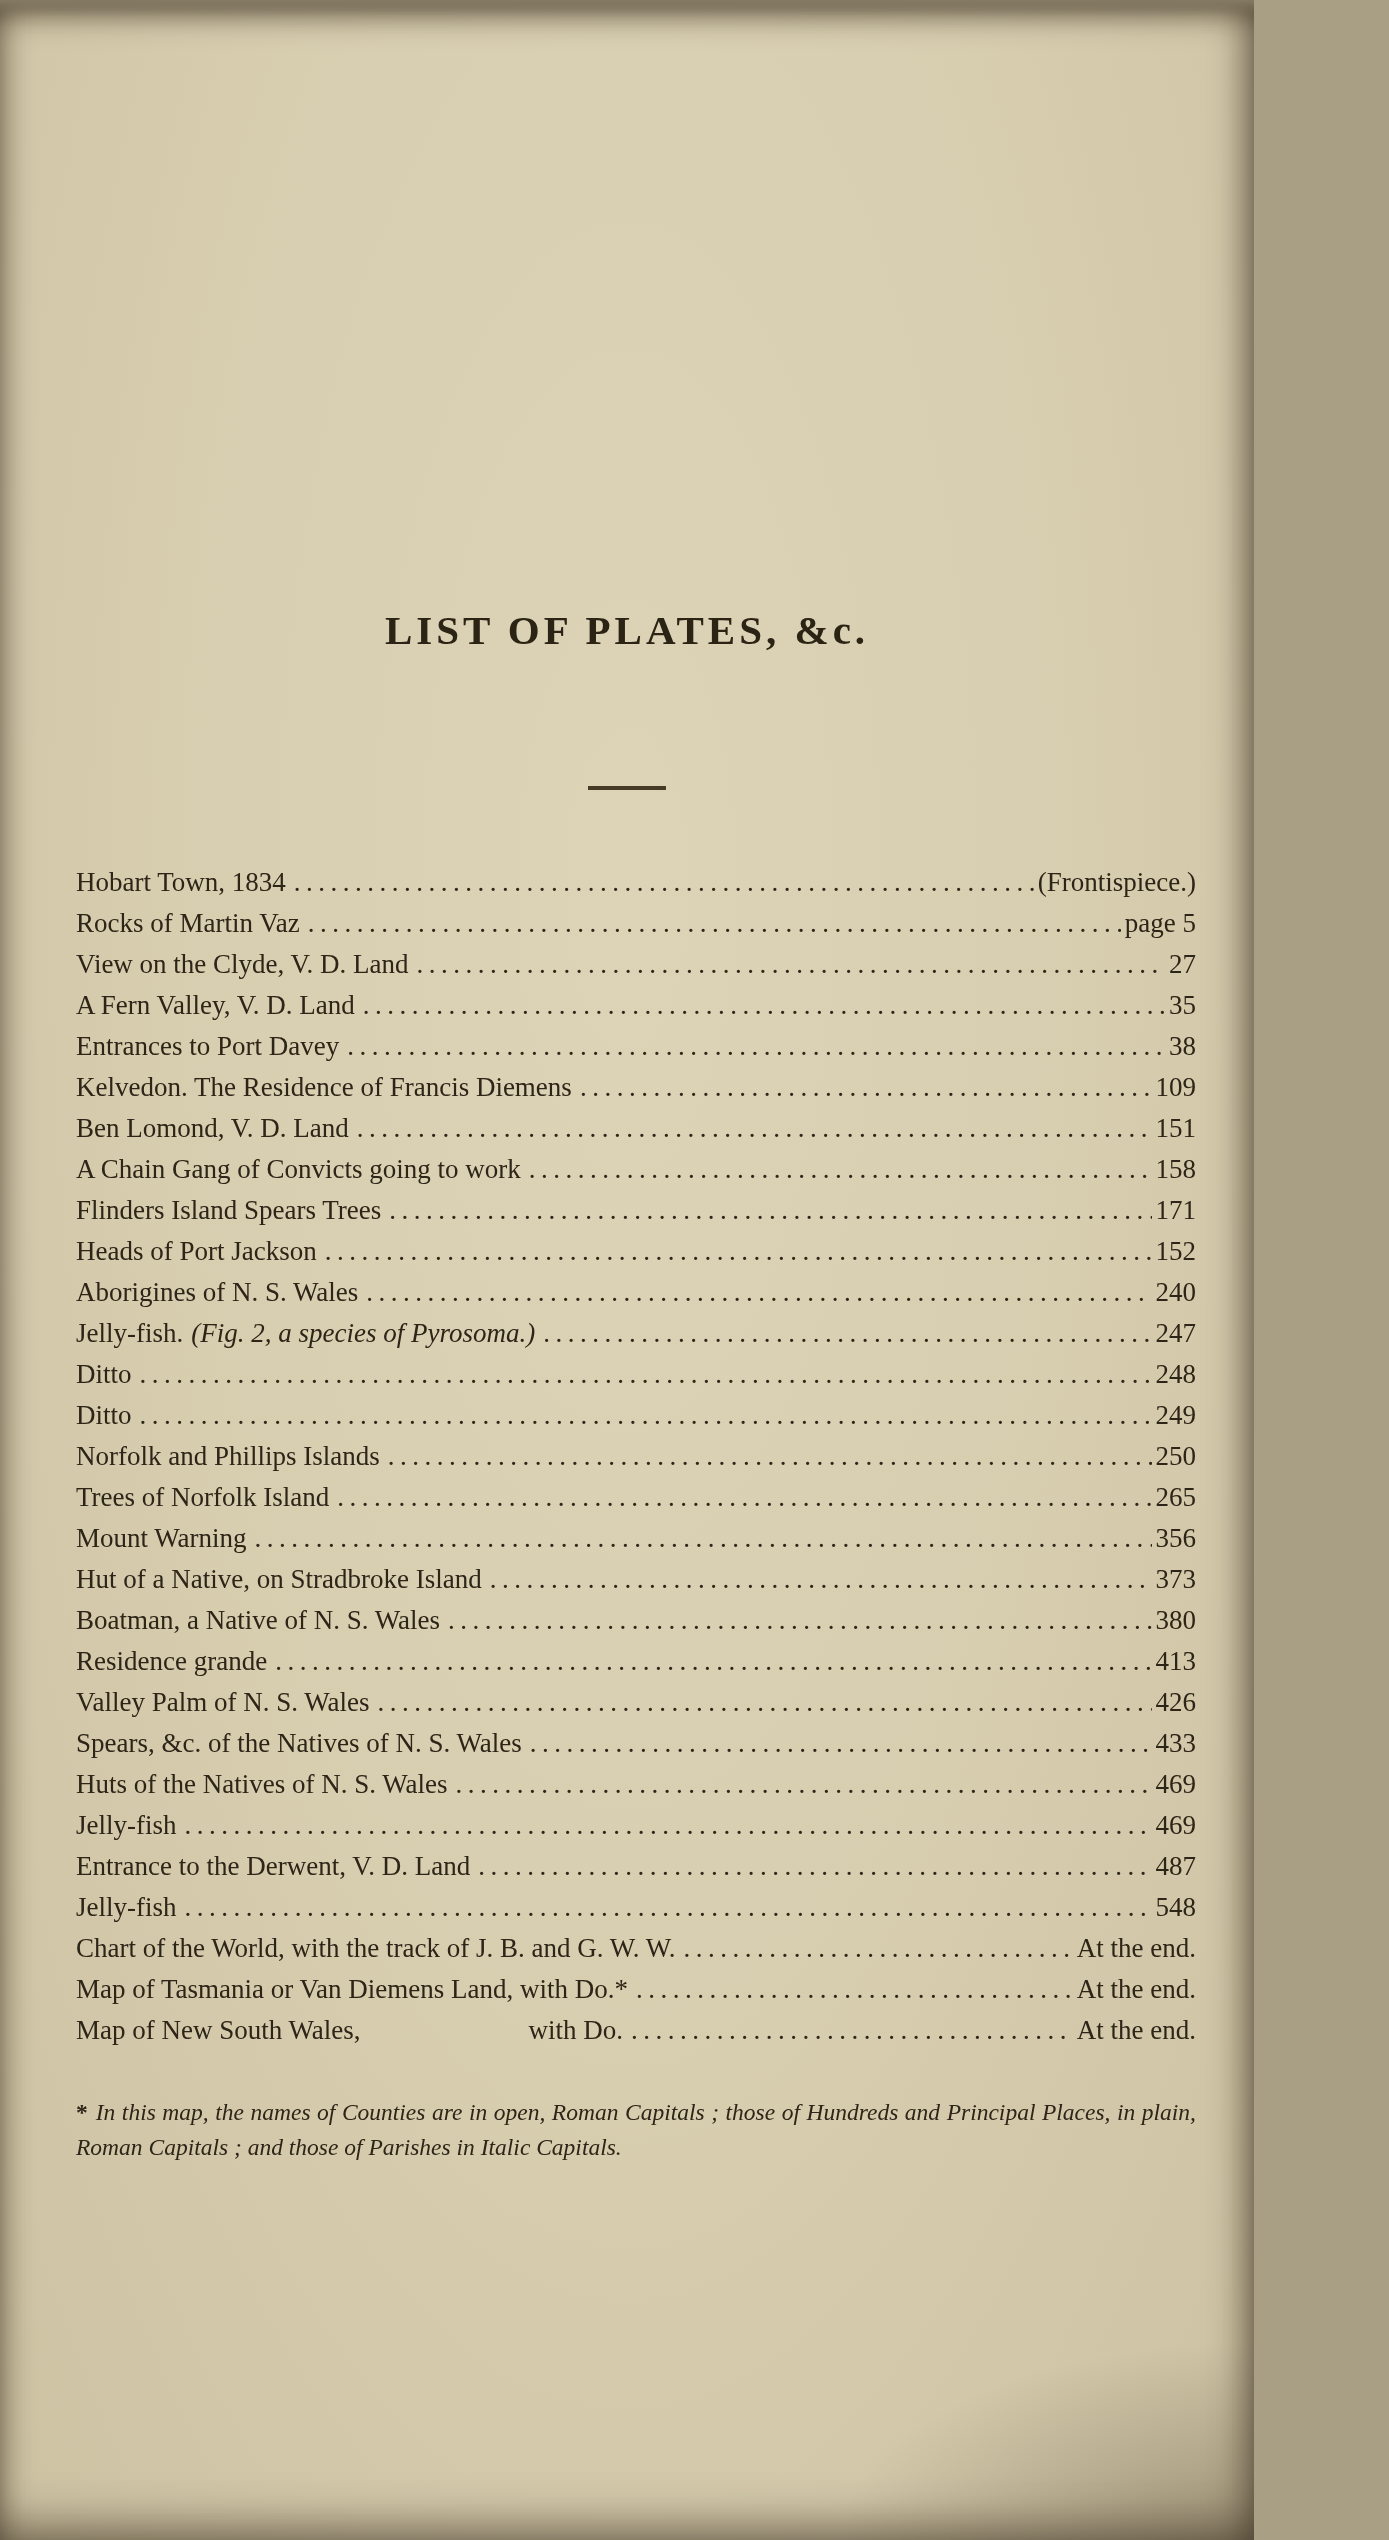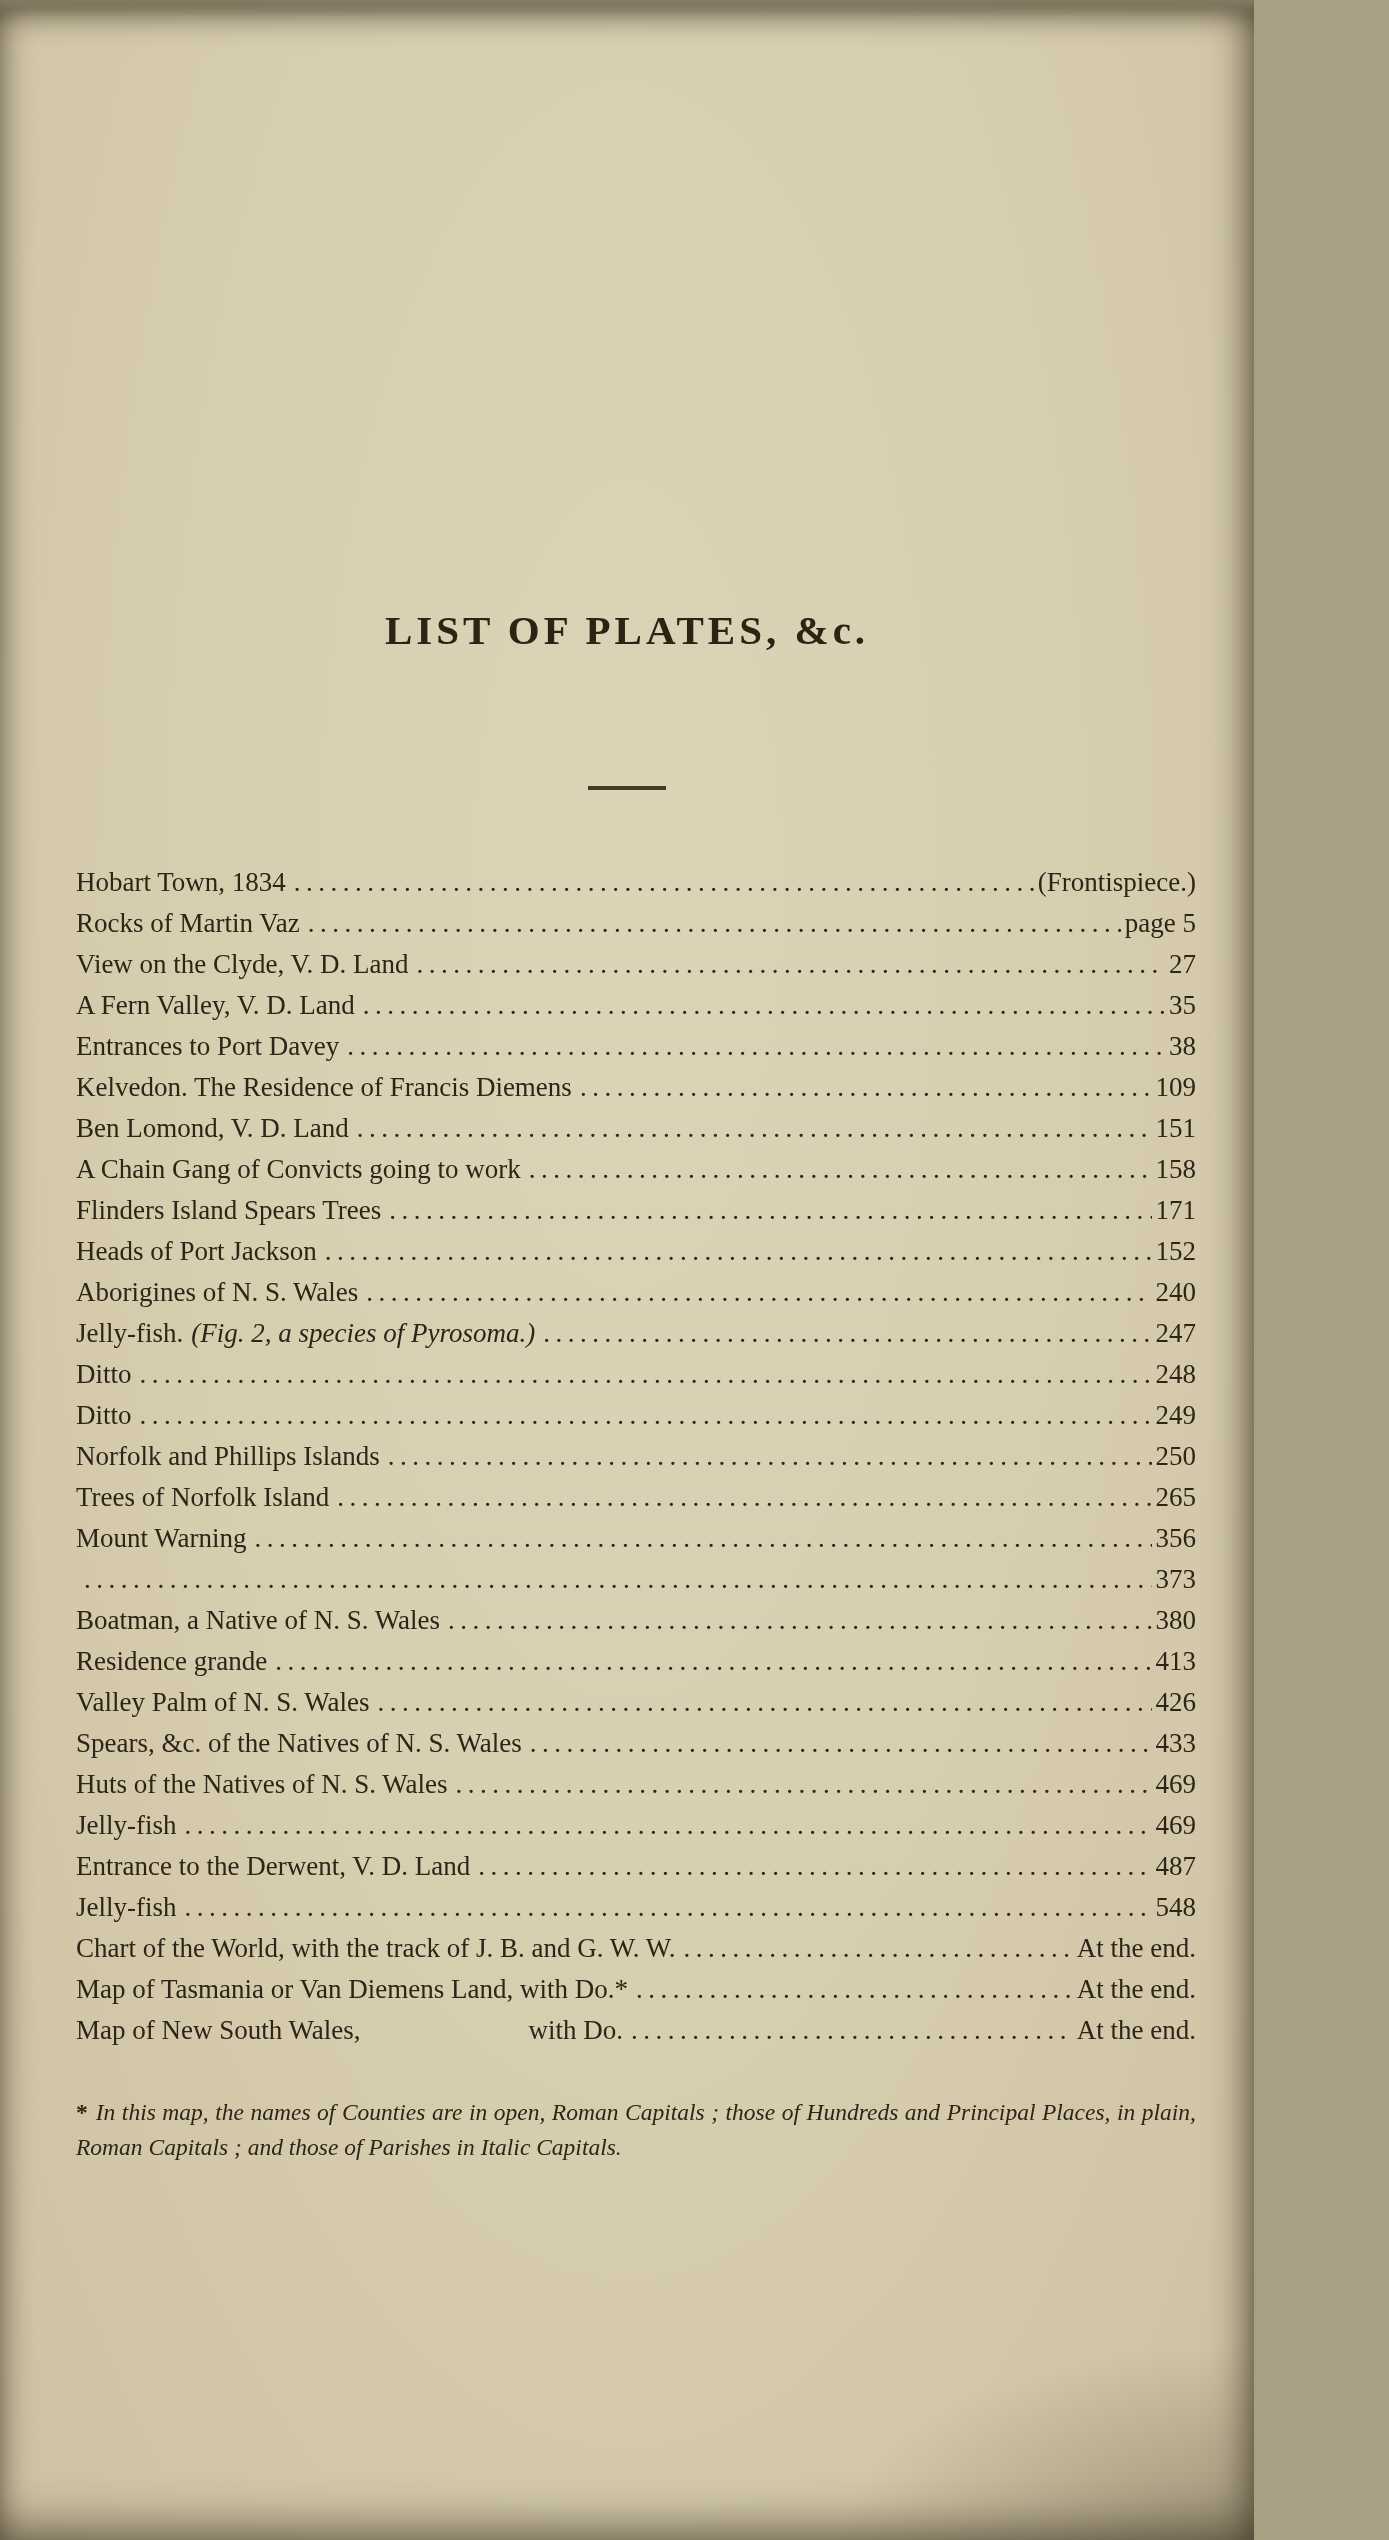--- a/index.html
+++ b/index.html
@@ -221,20 +221,21 @@
       <span class="leader"></span>
       <span class="pg">265</span>
     </div>
       <div class="entry">
       <span class="lbl">Mount Warning</span>
 
       <span class="leader"></span>
       <span class="pg">356</span>
     </div>
       <div class="entry">
+      <span class="lbl">Hut of a Native, on Stradbroke Island</span>
 
       <span class="leader"></span>
       <span class="pg">373</span>
     </div>
       <div class="entry">
       <span class="lbl">Boatman, a Native of N. S. Wales</span>
 
       <span class="leader"></span>
       <span class="pg">380</span>
     </div>

